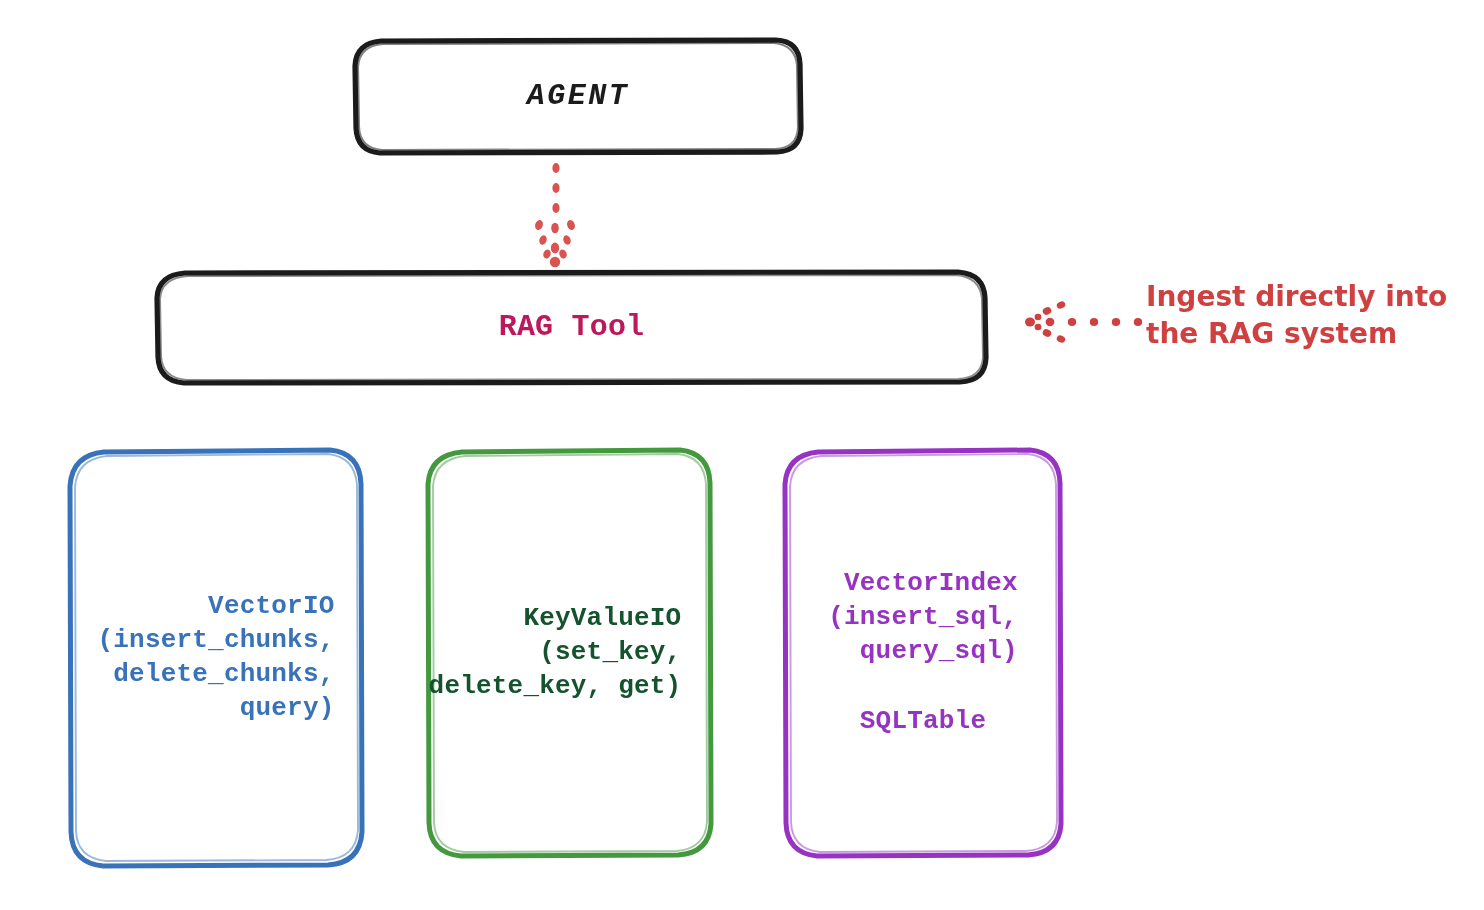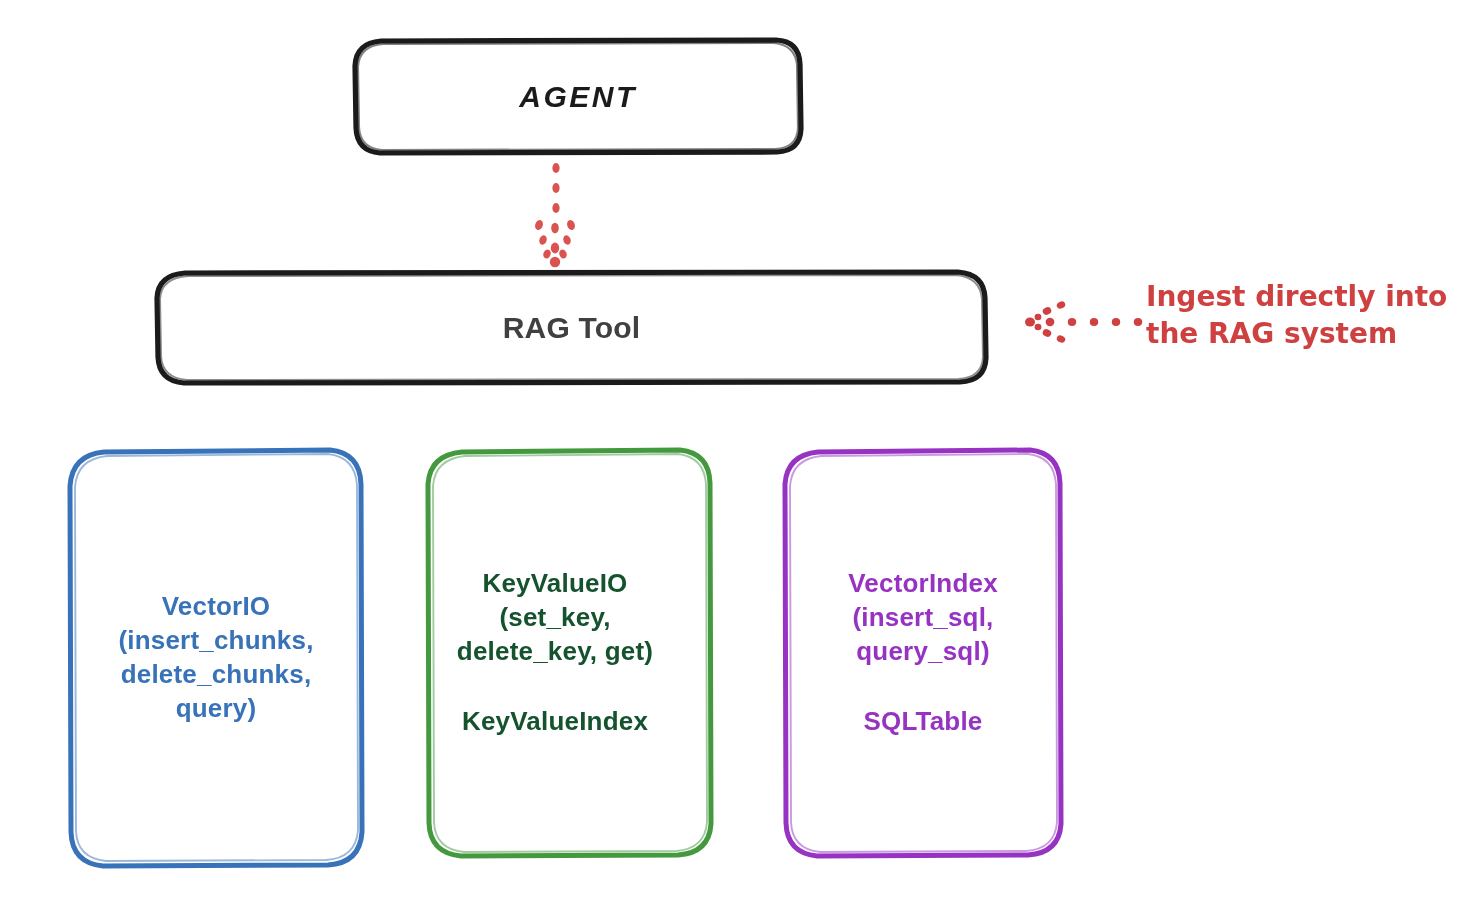--- a/index.html
+++ b/index.html
@@ -24,44 +24,44 @@
     top: 0;
     width: 1484px;
     height: 910px;
   }
   .node-label {
     position: absolute;
     display: flex;
     flex-direction: column;
     align-items: center;
     justify-content: center;
-    text-align: center;
+    text-align: right;
     line-height: 1.30;
-    font-family: Liberation Sans, sans-serif;
+    font-family: Liberation Mono, monospace;
     font-weight: 700;
     letter-spacing: 0.2px;
     white-space: pre-line;
     pointer-events: none;
   }
   .agent-label {
     left: 355px;
     top: 40px;
     width: 446px;
     height: 113px;
     color: #1b1b1b;
     font-size: 30px;
     font-style: italic;
     letter-spacing: 2.5px;
   }
   .ragtool-label {
     left: 157px;
     top: 272px;
     width: 829px;
     height: 111px;
-    color: #404040;
+    color: #be185d;
     font-size: 30px;
   }
   .store-label {
     font-size: 26px;
   }
   .store-label .io-block {
     display: block;
   }
   .store-label .index-block {
     display: block;
@@ -179,21 +179,20 @@
     <span class="io-block">VectorIO
 (insert_chunks,
 delete_chunks,
 query)</span>
   </div>
 
   <div class="node-label store-label keyvalue-label">
     <span class="io-block">KeyValueIO
 (set_key,
 delete_key, get)</span>
-    <span class="index-block">KeyValueIndex</span>
   </div>
 
   <div class="node-label store-label relational-label">
     <span class="io-block">VectorIndex
 (insert_sql,
 query_sql)</span>
     <span class="index-block">SQLTable</span>
   </div>
 
   <div class="annotation">Ingest directly into

